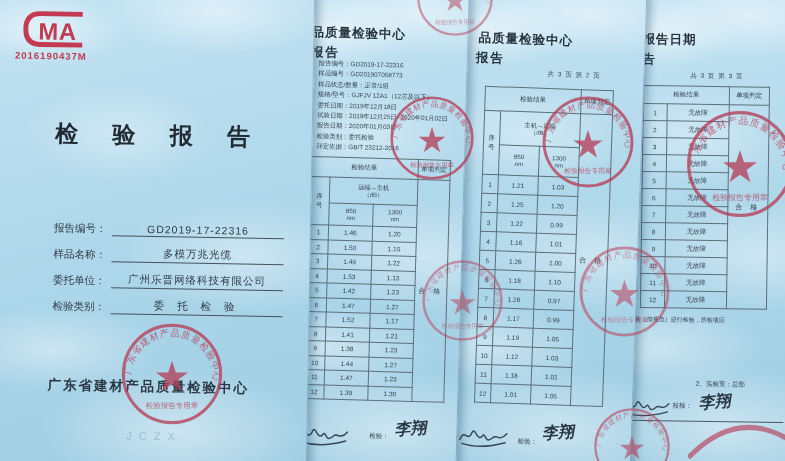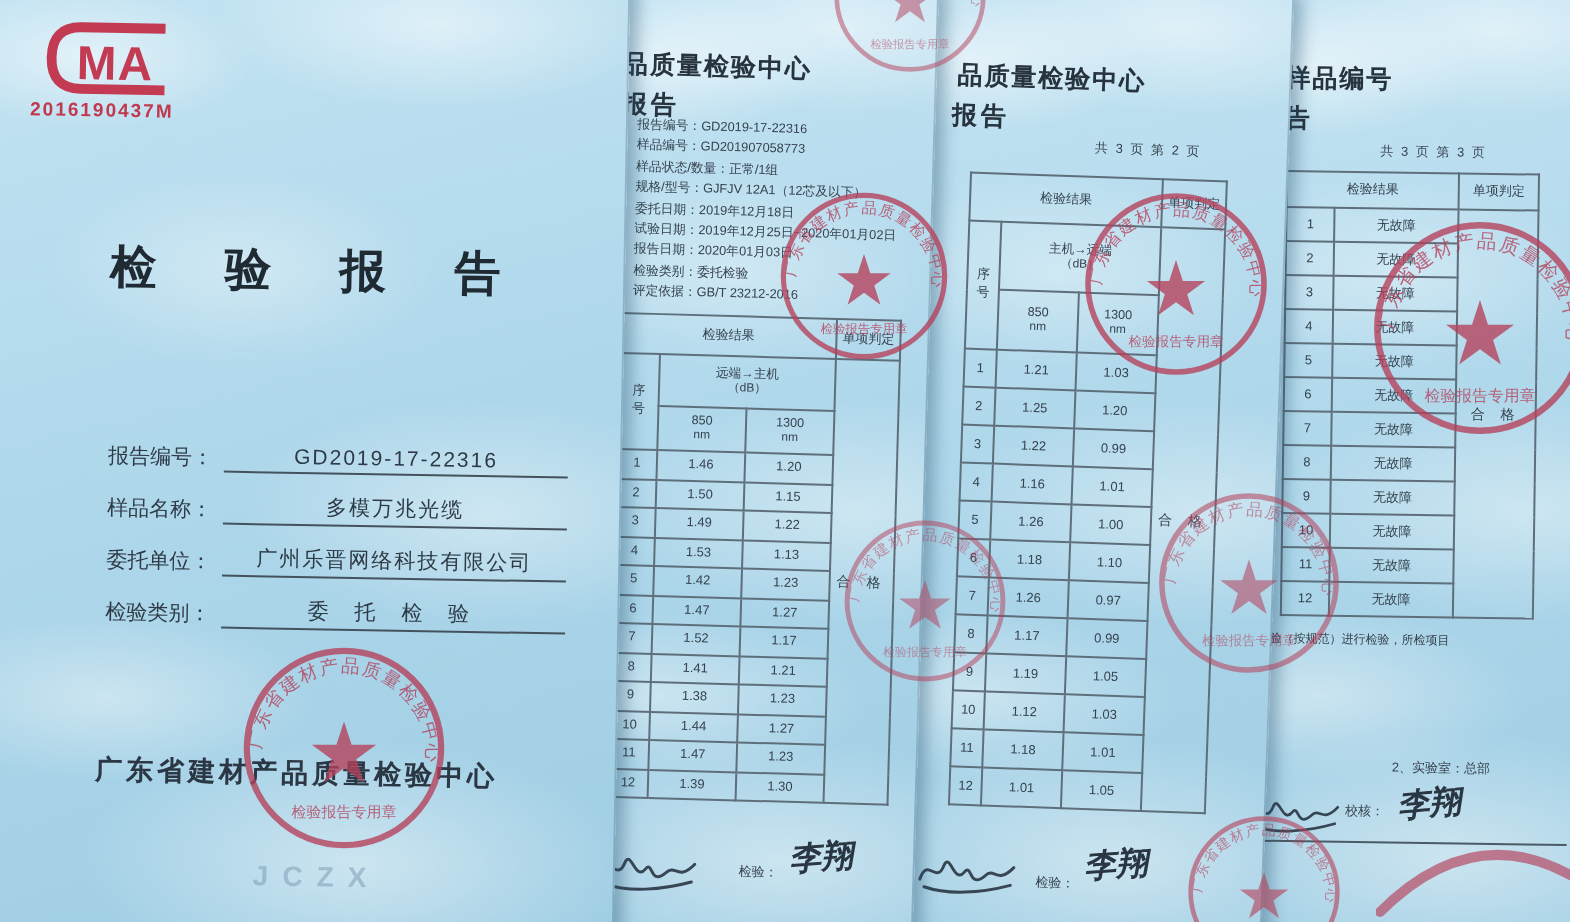--- a/index.html
+++ b/index.html
@@ -30,21 +30,21 @@
           color:#c0394f;letter-spacing:1px;}
   .ctitle{position:absolute;left:0;top:128px;width:100%;text-align:center;font-size:23px;
           font-weight:bold;color:#1f2a33;letter-spacing:14px;text-indent:14px;}
   .cfields{position:absolute;left:62px;top:231px;width:230px;}
   .crow{display:flex;margin-bottom:10px;font-size:10.5px;color:#2e3b47;align-items:flex-end;}
   .clab{width:58px;flex:none;}
   .cval{flex:1;text-align:center;border-bottom:1px solid #44525e;padding-bottom:1px;letter-spacing:1px;}
   .crow:nth-child(4) .cval{letter-spacing:5px;}
   .org{position:absolute;left:0;top:386px;width:100%;text-align:center;font-size:13.5px;
        font-weight:600;color:#2b3744;letter-spacing:2px;}
-  .wm{position:absolute;left:138px;top:438px;font-size:14px;font-weight:bold;letter-spacing:7px;
+  .wm{position:absolute;left:138px;top:438px;font-size:11px;font-weight:normal;letter-spacing:7px;
       color:rgba(125,158,182,.55);}
 
   
   .hdr1{position:absolute;font-size:12.5px;font-weight:bold;color:#27333e;letter-spacing:1px;}
   .hdr2{position:absolute;font-size:12.5px;font-weight:bold;color:#27333e;letter-spacing:2px;}
   .pageno{position:absolute;font-size:6.5px;color:#3a4753;letter-spacing:1px;}
   .ilines{position:absolute;left:14px;top:66px;font-size:6.4px;line-height:10.4px;color:#36434f;white-space:nowrap;}
   table{border-collapse:collapse;position:absolute;table-layout:fixed;}
   td{border:1px solid #5e6f7b;text-align:center;font-size:6.5px;color:#36434f;padding:0;overflow:hidden;}
   .p2t{left:8px;top:164px;}   .p2t tr{height:14.5px;}
@@ -81,21 +81,21 @@
     </symbol>
     <symbol id="sig-sym" viewBox="0 0 70 36">
       <path d="M3 24 C8 8 14 28 19 14 C23 5 26 27 33 18 C38 12 36 30 47 20 C53 14 55 26 66 14 M6 29 C22 34 44 32 64 26" stroke="currentColor" stroke-width="2" fill="none" stroke-linecap="round"></path>
     </symbol>
   </defs>
 </svg>
 
 <div class="shot">
 
   <div class="page p4">
-    <div class="hdr1" style="left:14px;top:36px">样品编号</div>
+    <div class="hdr1" style="left:14px;top:36px">报告日期</div>
     <div class="hdr2" style="left:14px;top:56px">告</div>
     <div class="pageno" style="left:62px;top:76px">共 3 页 第 3 页</div>
     <table class="p4t">
       <colgroup>
           <col style="width:24px">
           <col style="width:62px">
           <col style="width:40px">
         </colgroup>
       <tbody>
           <tr class="h1">

